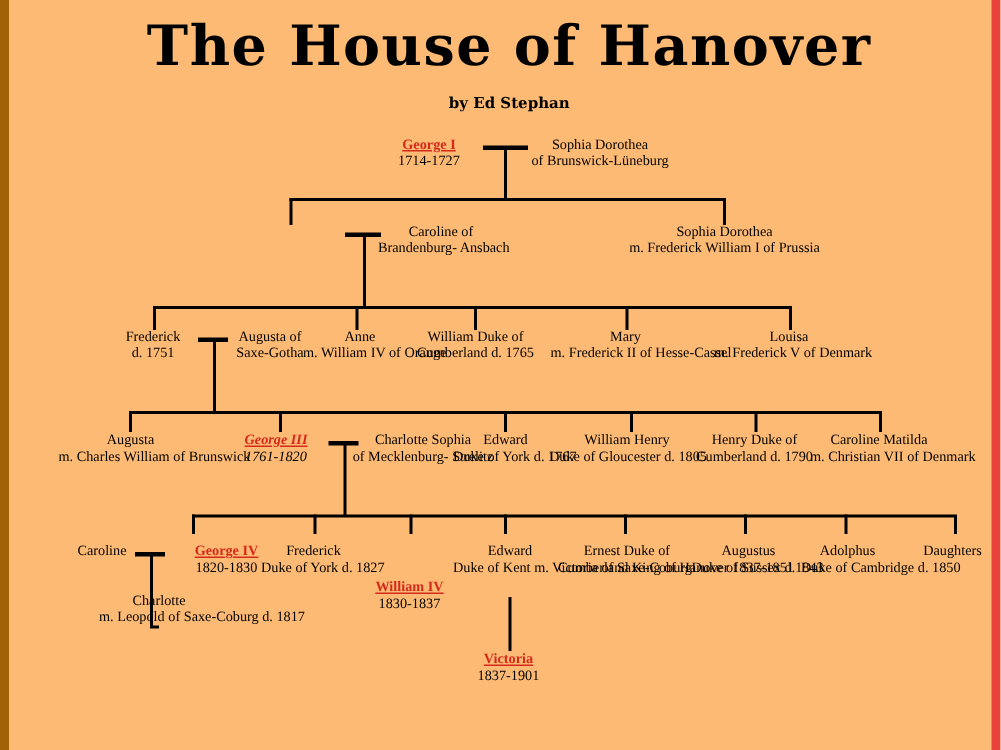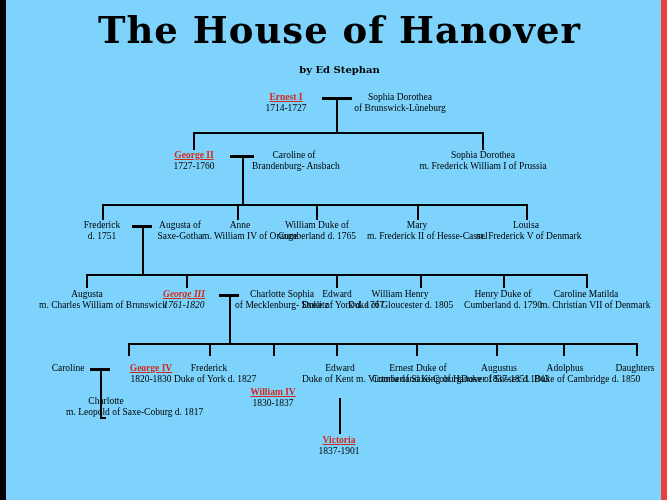--- a/index.html
+++ b/index.html
@@ -10,23 +10,23 @@
     width: 667px;
     height: 500px;
     background: #ffffff;
     font-family: "Liberation Serif", serif;
     overflow: hidden;
   }
   #page {
     position: relative;
     width: 667px;
     height: 500px;
-    background: #7dd3fc;
+    background: #fdba74;
     box-sizing: border-box;
-    border-left: 6px solid #000000;
+    border-left: 6px solid #a16207;
     border-right: 6px solid #e8413c;
   }
   .title {
     position: absolute;
     left: 0;
     top: 8px;
     width: 667px;
     text-align: center;
     font-family: "DejaVu Serif", serif;
     font-weight: 700;
@@ -81,38 +81,34 @@
 </style>
 </head>
 <body>
 
 <div id="page">
 
   <div class="title">The House of Hanover</div>
   <div class="subtitle">by Ed Stephan</div>
 
   <div class="node king" style="left:243px; top:92px; width:74px;">
-    <span class="nm">Ernest I</span>
+    <span class="nm">George I</span>
     <span>1714-1727</span>
   </div>
   <div class="marriage" style="left:316px; top:97px; width:30px;"></div>
   <div class="node" style="left:339px; top:92px; width:110px;">
     <span class="nm">Sophia Dorothea</span>
     <span>of Brunswick-Lüneburg</span>
   </div>
 
   <div class="line vline" style="left:330px; top:99px; height:34px;"></div>
   <div class="line hline" style="left:187px; top:132px; width:290px;"></div>
   <div class="line vline" style="left:187px; top:132px; height:18px;"></div>
   <div class="line vline" style="left:476px; top:132px; height:18px;"></div>
 
-  <div class="node king" style="left:152px; top:150px; width:72px;">
-    <span class="nm">George II</span>
-    <span>1727-1760</span>
-  </div>
   <div class="marriage" style="left:224px; top:155px; width:24px;"></div>
   <div class="node" style="left:246px; top:150px; width:84px;">
     <span class="nm">Caroline of</span>
     <span>Brandenburg-</span>
     <span>Ansbach</span>
   </div>
   <div class="node" style="left:404px; top:150px; width:146px;">
     <span class="nm">Sophia Dorothea</span>
     <span>m. Frederick William I</span>
     <span>of Prussia</span>
@@ -178,21 +174,21 @@
   <div class="node" style="left:228px; top:289px; width:96px;">
     <span class="nm">Charlotte Sophia</span>
     <span>of Mecklenburg-</span>
     <span>Strelitz</span>
   </div>
   <div class="node" style="left:296px; top:289px; width:70px;">
     <span class="nm">Edward</span>
     <span>Duke of York</span>
     <span>d. 1767</span>
   </div>
-  <div class="node" style="left:342px; top:289px; width:104px;">
+  <div class="node" style="left:360px; top:289px; width:104px;">
     <span class="nm">William Henry</span>
     <span>Duke of Gloucester</span>
     <span>d. 1805</span>
   </div>
   <div class="node" style="left:451px; top:289px; width:92px;">
     <span class="nm">Henry Duke of</span>
     <span>Cumberland</span>
     <span>d. 1790</span>
   </div>
   <div class="node" style="left:534px; top:289px; width:92px;">

